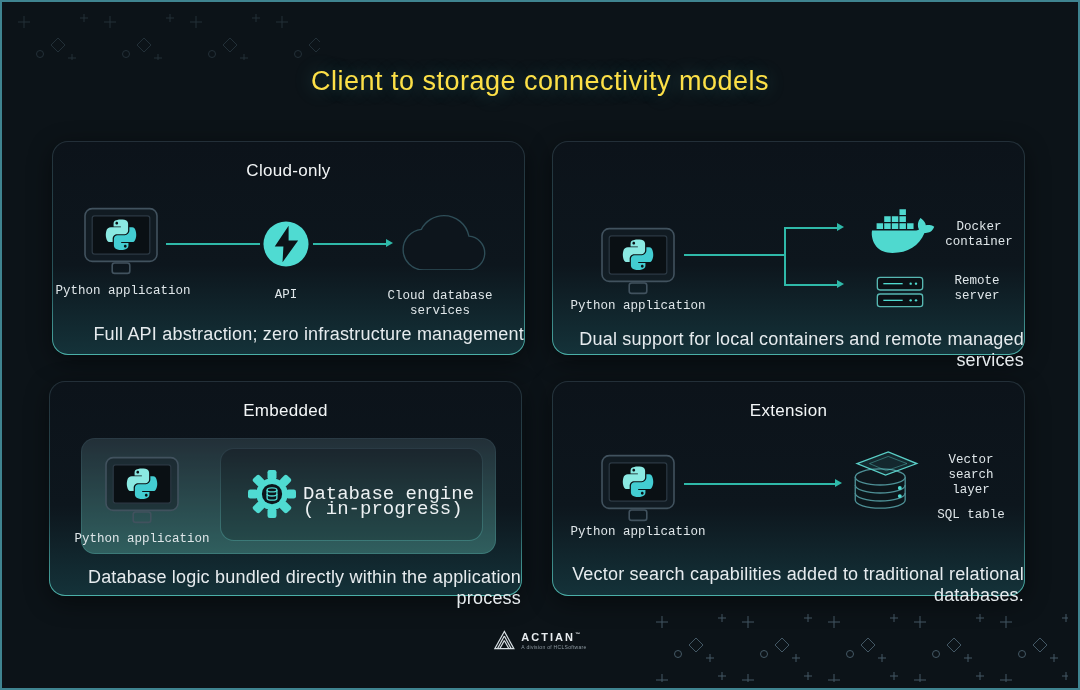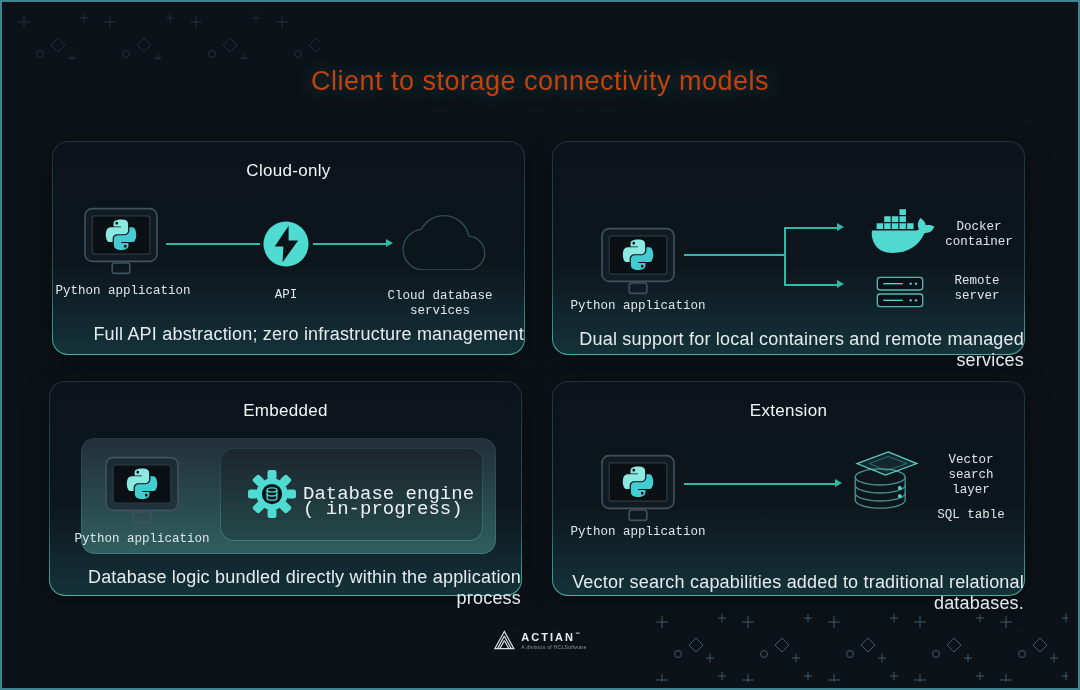--- a/index.html
+++ b/index.html
@@ -12,21 +12,21 @@
     font-family:"Liberation Sans", sans-serif;
     color:#E9EDEF;
   }
   .deco { position:absolute; pointer-events:none; }
   .deco-tl { left:8px; top:6px; width:310px; height:52px; opacity:.35; }
   .deco-br { right:10px; bottom:6px; width:420px; height:74px; opacity:.85; }
 
   .page-title {
     position:absolute; top:64px; left:0; width:100%;
     text-align:center; font-size:27px; font-weight:400;
-    color:#c2410c; letter-spacing:.5px;
+    color:#fde047; letter-spacing:.5px;
     text-shadow:0 0 18px rgba(86,201,194,.35);
   }
 
   .panel {
     position:absolute; border-radius:16px; padding:1px;
     background:linear-gradient(180deg,#232f38 0%, #28565c 65%, #4BB0A8 100%);
     box-shadow:0 6px 24px rgba(0,0,0,.45);
   }
   .panel-inner {
     position:absolute; inset:1px; border-radius:15px;
@@ -270,21 +270,21 @@
       <div class="hline" style="left:131px; top:101px; width:152px;"></div>
       <div class="arrowhead" style="left:282px; top:97px;"></div>
 
       <svg class="icon" style="left:288px; top:62px; width:82px; height:73px;">
           <use href="#sym-vector-db"></use>
         </svg>
       <div class="node-label multiline" style="left:378px; top:71px; width:80px;">Vector
 search layer</div>
       <div class="node-label" style="left:378px; top:126px; width:80px;">SQL table</div>
 
-      <div class="panel-caption" style="top:190px;">Vector search capabilities added to traditional relational databases.</div>
+      <div class="panel-caption" style="top:182px;">Vector search capabilities added to traditional relational databases.</div>
     </div>
   </div>
 
   <div class="footer">
     <svg style="width:22px; height:20px;">
         <use href="#sym-actian"></use>
       </svg>
     <div class="brand-text">
       <div class="brand-name"><span>ACTIAN</span><sup>™</sup></div>
       <div class="brand-tagline">A division of HCLSoftware</div>

